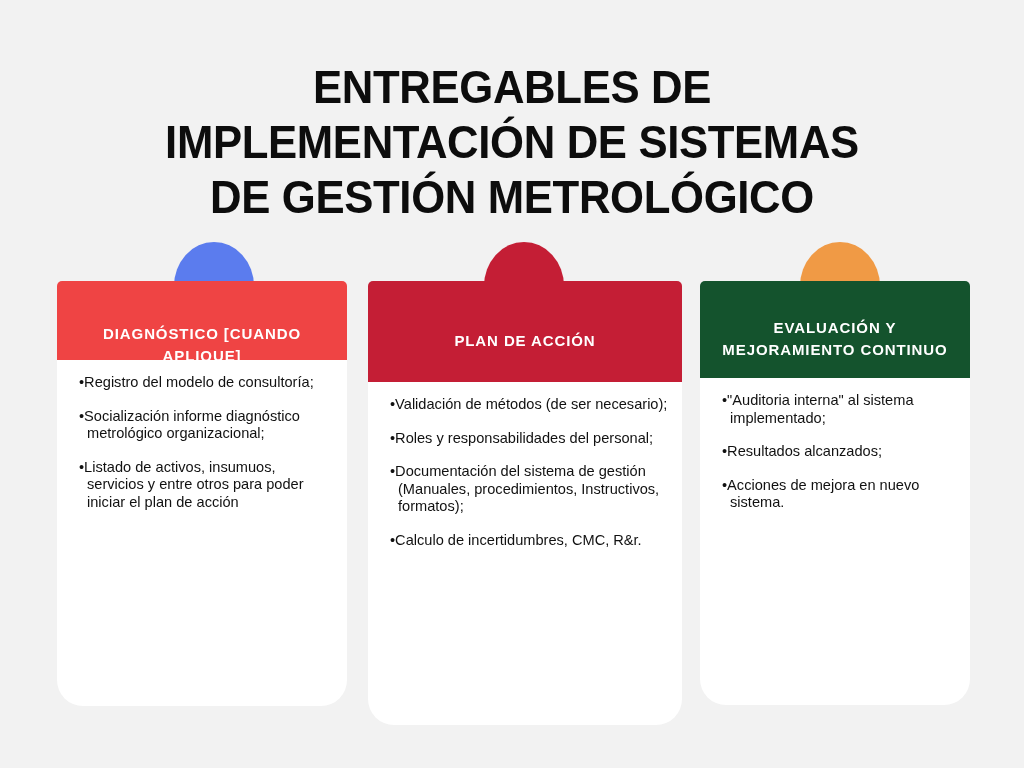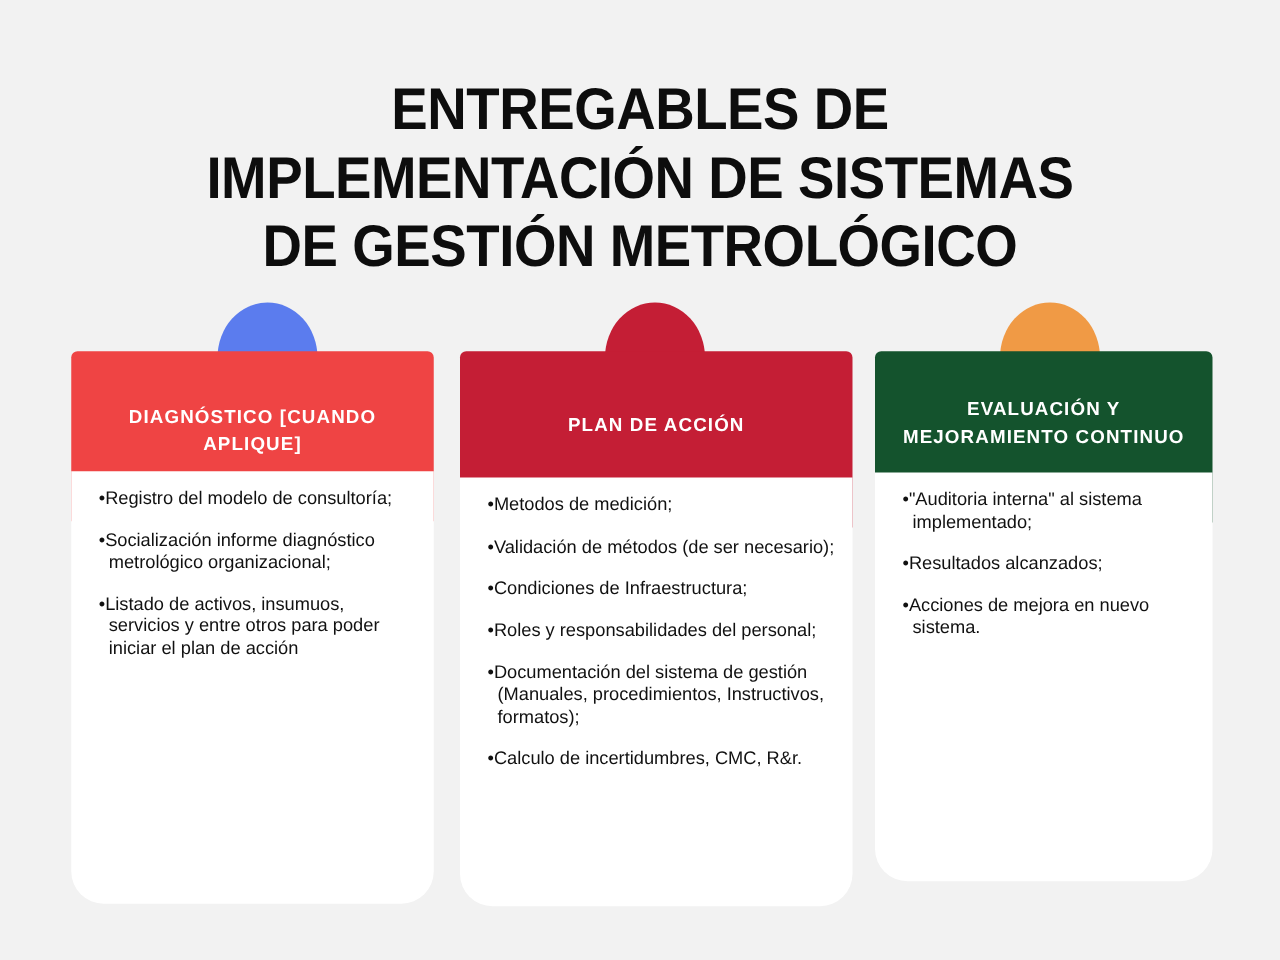--- a/index.html
+++ b/index.html
@@ -81,21 +81,21 @@
     margin: 0 0 16px 0;
     text-indent: -8px;
     padding-left: 8px;
   }
   .bullet:last-child { margin-bottom: 0; }
 
   
   #card-diagnostico { left: 57px; }
   #card-diagnostico .card-tab { left: 117px; background: #5b7cee; }
   #card-diagnostico .card-header { width: 290px; height: 136px; background: #ef4444; padding: 42px 8px 0 8px; }
-  #card-diagnostico .card-body { top: 135px; width: 290px; height: 346px; }
+  #card-diagnostico .card-body { top: 118px; width: 290px; height: 346px; }
 
   
   #card-plan { left: 368px; }
   #card-plan .card-tab { left: 116px; background: #c41e35; }
   #card-plan .card-header { width: 314px; height: 141px; background: #c41e35; padding: 49px 8px 0 8px; }
   #card-plan .card-body { top: 140px; width: 314px; height: 343px; }
 
   
   #card-evaluacion { left: 700px; }
   #card-evaluacion .card-tab { left: 100px; background: #f09a45; }
@@ -120,23 +120,21 @@
     <p class="bullet">•Listado de activos, insumuos, servicios y entre otros para poder iniciar el plan de acción</p>
   </div>
 </div>
 
 <div class="card" id="card-plan">
   <div class="card-tab"></div>
   <div class="card-header">
     <div class="card-header-title">PLAN DE ACCIÓN</div>
   </div>
   <div class="card-body">
-    <p class="bullet">•Metodos de medición;</p>
     <p class="bullet">•Validación de métodos (de ser necesario);</p>
-    <p class="bullet">•Condiciones de Infraestructura;</p>
     <p class="bullet">•Roles y responsabilidades del personal;</p>
     <p class="bullet">•Documentación del sistema de gestión (Manuales, procedimientos, Instructivos, formatos);</p>
     <p class="bullet">•Calculo de incertidumbres, CMC, R&amp;r.</p>
   </div>
 </div>
 
 <div class="card" id="card-evaluacion">
   <div class="card-tab"></div>
   <div class="card-header">
     <div class="card-header-title">EVALUACIÓN Y MEJORAMIENTO CONTINUO</div>

